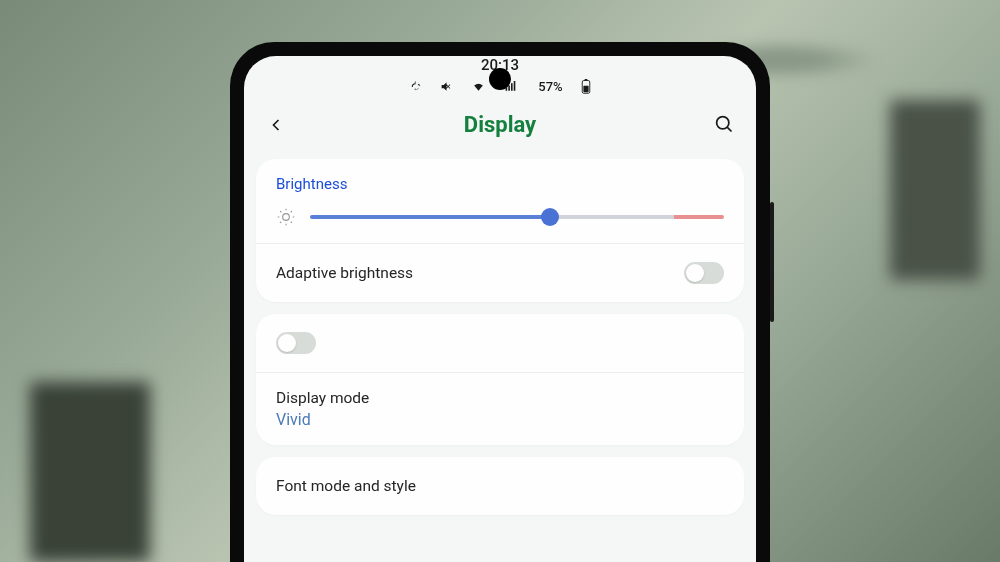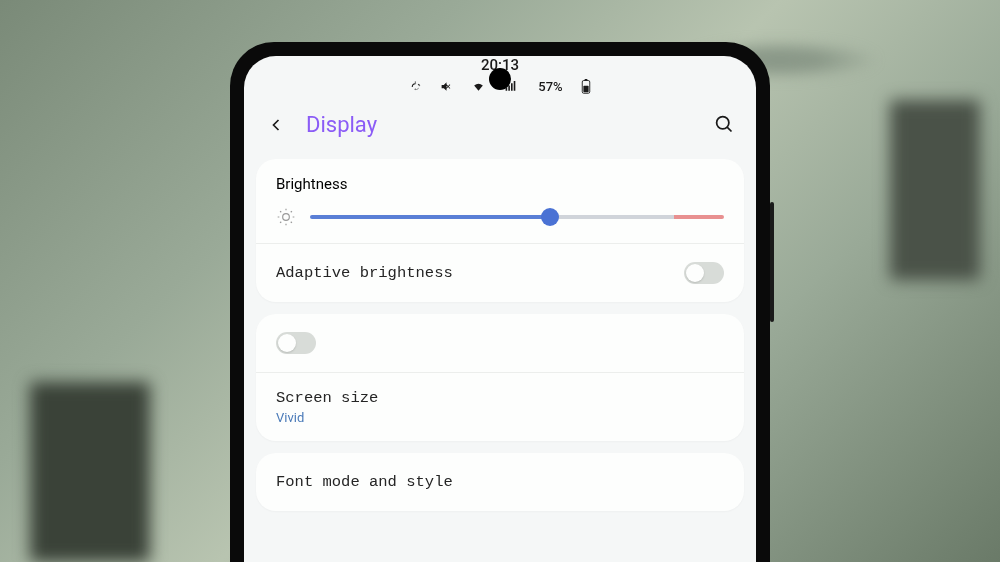--- a/index.html
+++ b/index.html
@@ -82,23 +82,24 @@
     align-items: center;
     padding: 18px 20px 22px 20px;
     gap: 18px;
   }
   .back-btn {
     width: 24px; height: 24px; display:flex; align-items:center; justify-content:center;
     cursor:pointer;
   }
   .header-title {
     font-size: 22px;
-    color: #8b5cf6;
-    font-weight: 400;
+    color: #15803d;
+    font-weight: 700;
     flex: 1;
+    text-align: center;
   }
   .search-btn {
     width:24px; height:24px; display:flex; align-items:center; justify-content:center;
     cursor:pointer;
   }
 
   .card {
     background: #fdfefd;
     margin: 0 12px 12px 12px;
     border-radius: 20px;
@@ -106,34 +107,33 @@
     box-shadow: 0 1px 2px rgba(0,0,0,0.03);
   }
   .card-section {
     padding: 16px 20px;
   }
   .card-section + .card-section {
     border-top: 1px solid #eceeec;
   }
   .section-label {
     font-size: 15px;
-    color: #000000;
+    color: #1d4ed8;
     margin-bottom: 14px;
   }
   .row {
     display:flex; align-items:center; justify-content:space-between;
     min-height: 26px;
   }
   .row-label {
     font-size: 15.5px;
     color: #252525;
-    font-family: Liberation Mono, monospace;
   }
   .row-sub {
-    font-size: 13px;
+    font-size: 16px;
     color: #4a7ab8;
     margin-top: 3px;
   }
 
   .slider-row {
     display:flex; align-items:center; gap:14px;
   }
   .sun-icon { color:#888; flex-shrink:0; }
   .slider {
     flex:1; height: 18px; position:relative; cursor:pointer;
@@ -249,21 +249,21 @@
     <div class="card">
       <div class="card-section">
         <div class="row">
           <div class="toggle">
             <div class="toggle-knob"></div>
           </div>
         </div>
       </div>
       <div class="card-section">
         <div class="row" style="flex-direction:column; align-items:flex-start;">
-          <div class="row-label">Screen size</div>
+          <div class="row-label">Display mode</div>
           <div class="row-sub">Vivid</div>
         </div>
       </div>
     </div>
 
     <div class="card">
       <div class="card-section">
         <div class="row">
           <div class="row-label">Font mode and style</div>
         </div>

